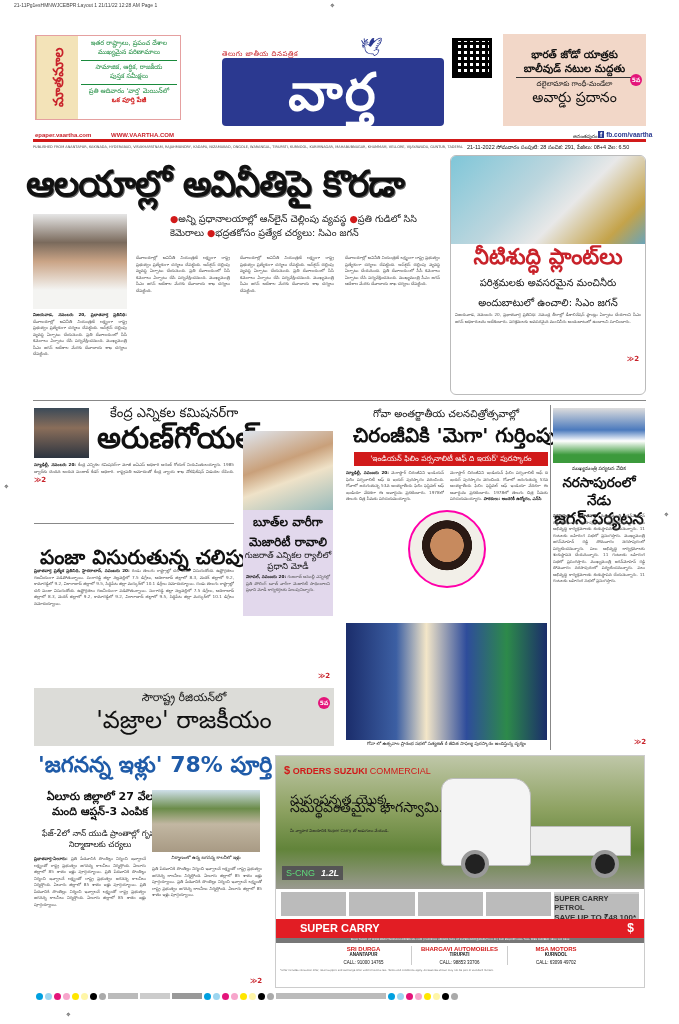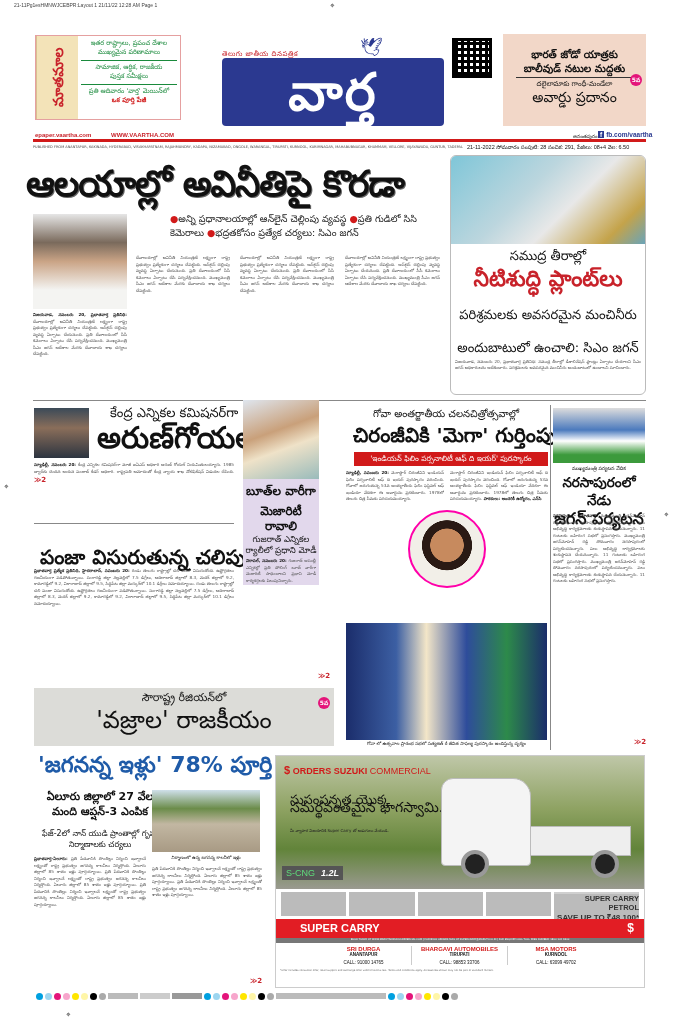--- a/index.html
+++ b/index.html
@@ -34,26 +34,26 @@
 .mainhead{left:26px;top:160px;width:405px;font-size:36px;font-weight:bold;color:#111;letter-spacing:-1px;text-shadow:1px 1px 0 #666;line-height:48px}
 .subhead{left:170px;top:212px;width:275px;font-size:9.5px;line-height:1.45;color:#222}
 .bullet{color:#d11a1a}
 .photo{background:#999}
 .col-text{font-size:4.2px;line-height:1.55;color:#555;overflow:hidden;text-align:justify}
 .col-text b{color:#111}
 .box-water{left:450px;top:155px;width:196px;height:240px;border:1px solid #bbb;border-radius:6px;overflow:hidden;background:#fff}
 .box-water .img{height:88px;background:linear-gradient(135deg,#7fc6d8 0%,#bcd6de 40%,#e8e8e8 60%,#c4a34a 85%,#6aa4b8 100%)}
 .box-water .k1{text-align:center;font-size:13px;margin-top:4px}
 .box-water .k2{text-align:center;font-size:22px;font-weight:bold;color:#c8222a;line-height:1.2}
-.box-water .k3{text-align:center;font-size:13px;line-height:1.4;margin-top:14px}
+.box-water .k3{text-align:center;font-size:10px;line-height:1.4;margin-top:6px}
 .goyal-kick{left:110px;top:405px;font-size:13px}
 .goyal-head{left:97px;top:420px;font-size:30px;font-weight:bold}
 .divline{height:1px;background:#888}
 .panja{left:40px;top:545px;font-size:20px;font-weight:bold}
-.modi-box{left:243px;top:400px;width:76px;height:185px;background:#e2d8ec}
+.modi-box{left:243px;top:431px;width:90px;height:185px;background:#e2d8ec}
 .modi-box .img{height:79px;background:linear-gradient(160deg,#dfe6ef 0%,#c9a07a 40%,#efe2c8 60%,#9bb 100%)}
 .modi-box .h1{text-align:center;font-size:12px;font-weight:bold;line-height:1.25;margin-top:5px}
 .modi-box .h2{text-align:center;font-size:8.5px;line-height:1.3}
 .goa-kick{left:373px;top:408px;font-size:10px}
 .chiru-head{left:353px;top:423px;font-size:20px;font-weight:bold}
 .chiru-band{left:354px;top:452px;width:194px;height:14px;background:#d11a1a;color:#fff;font-size:7.5px;text-align:center;line-height:14px}
 .chiru-circle{left:408px;top:510px;width:78px;height:78px;border-radius:50%;border:2px solid #f0a;background:radial-gradient(circle at 50% 45%,#c78a5e 0 30%,#2a1a14 31% 45%,#f2efe8 46%)}
 .narsa-img{left:553px;top:408px;width:92px;height:55px;background:linear-gradient(180deg,#ddd 0%,#4b7abd 40%,#fff 60%,#3c9a3c 85%)}
 .narsa-cap{left:553px;top:465px;font-size:5px;width:92px;text-align:center}
 .narsa-h{left:553px;top:474px;width:92px;text-align:center;font-size:13.5px;font-weight:bold;line-height:1.3}
@@ -75,21 +75,21 @@
 .ad .tag2{position:absolute;left:14px;top:43px;font-size:14px}
 .ad .tag3{position:absolute;left:14px;top:72px;width:150px;font-size:4px;color:#222;line-height:1.6}
 .ad .cng{position:absolute;left:6px;top:110px;padding:2px 4px;background:#555;color:#5fdc7b;font-size:9px;font-family:"Liberation Sans",sans-serif}
 .ad .cng b{color:#fff;font-style:italic;margin-left:6px}
 .ad .truck{position:absolute;left:165px;top:22px;width:190px;height:100px}
 .ad .truck .cab{position:absolute;left:0;top:0;width:90px;height:88px;background:#f4f4f4;border-radius:12px 18px 4px 4px;border:1px solid #bbb}
 .ad .truck .bed{position:absolute;left:85px;top:48px;width:105px;height:30px;background:#eee;border:1px solid #bbb}
 .ad .truck .w{position:absolute;top:72px;width:28px;height:28px;border-radius:50%;background:#222;border:4px solid #999}
 .ad .feat{display:flex;gap:3px;padding:3px 5px;height:30px}
 .ad .feat div{flex:1;background:#bbb}
-.ad .feat .petrol{flex:1.3;background:#cfcfcf;font-size:7.5px;font-weight:bold;text-align:right;line-height:1.25;color:#333;font-family:"Liberation Sans",sans-serif;padding-top:2px}
+.ad .feat .petrol{flex:1.3;background:#cfcfcf;font-size:7.5px;font-weight:bold;text-align:left;line-height:1.25;color:#333;font-family:"Liberation Sans",sans-serif;padding-top:2px}
 .ad .bar{height:19px;background:#e21d24;color:#fff;font-weight:bold;font-size:11px;padding-left:24px;line-height:19px;font-family:"Liberation Sans",sans-serif;position:relative}
 .ad .bar .s{position:absolute;right:10px;top:0;font-size:12px}
 .ad .info{height:5px;background:#777;font-size:2.5px;color:#fff;text-align:center}
 .ad .dealers{display:flex;justify-content:center;gap:0;padding:3px 0}
 .ad .dealer{width:96px;text-align:center;border-right:1px solid #ccc;font-family:"Liberation Sans",sans-serif}
 .ad .dealer:last-child{border:none}
 .ad .dealer .n{font-size:6px;color:#d11a1a;font-weight:bold}
 .ad .dealer .c{font-size:4.5px;font-weight:bold}
 .ad .dealer .p{font-size:4.5px;margin-top:3px}
 .ad .disc{font-size:2.5px;color:#666;padding:1px 4px}
@@ -149,21 +149,20 @@
   <span class="bullet">●</span><span>ప్రతి గుడిలో సిసి కెమెరాలు</span>
   <span class="bullet">●</span><span>భద్రతకోసం ప్రత్యేక చర్యలు: సిఎం జగన్</span>
 </div>
 <div class="abs col-text" style="left:33px;top:312px;width:94px;height:82px"><b>విజయవాడ, నవంబరు 20, ప్రభాతవార్త ప్రతినిధి:</b> <span>దేవాలయాల్లో అవినీతి నియంత్రణే లక్ష్యంగా రాష్ట్ర ప్రభుత్వం ప్రత్యేకంగా చర్యలు చేపట్టింది. ఆన్‌లైన్ చెల్లింపు వ్యవస్థ ఏర్పాటు చేయనుంది. ప్రతి దేవాలయంలో సీసీ కెమెరాలు ఏర్పాటు చేసి పర్యవేక్షించనుంది. ముఖ్యమంత్రి సీఎం జగన్ ఆదేశాల మేరకు దేవాదాయ శాఖ చర్యలు చేపట్టింది.</span></div>
 <div class="abs col-text" style="left:136px;top:255px;width:94px;height:140px">దేవాలయాల్లో అవినీతి నియంత్రణే లక్ష్యంగా రాష్ట్ర ప్రభుత్వం ప్రత్యేకంగా చర్యలు చేపట్టింది. ఆన్‌లైన్ చెల్లింపు వ్యవస్థ ఏర్పాటు చేయనుంది. ప్రతి దేవాలయంలో సీసీ కెమెరాలు ఏర్పాటు చేసి పర్యవేక్షించనుంది. ముఖ్యమంత్రి సీఎం జగన్ ఆదేశాల మేరకు దేవాదాయ శాఖ చర్యలు చేపట్టింది.</div>
 <div class="abs col-text" style="left:240px;top:255px;width:94px;height:140px">దేవాలయాల్లో అవినీతి నియంత్రణే లక్ష్యంగా రాష్ట్ర ప్రభుత్వం ప్రత్యేకంగా చర్యలు చేపట్టింది. ఆన్‌లైన్ చెల్లింపు వ్యవస్థ ఏర్పాటు చేయనుంది. ప్రతి దేవాలయంలో సీసీ కెమెరాలు ఏర్పాటు చేసి పర్యవేక్షించనుంది. ముఖ్యమంత్రి సీఎం జగన్ ఆదేశాల మేరకు దేవాదాయ శాఖ చర్యలు చేపట్టింది.</div>
 <div class="abs col-text" style="left:345px;top:255px;width:95px;height:140px">దేవాలయాల్లో అవినీతి నియంత్రణే లక్ష్యంగా రాష్ట్ర ప్రభుత్వం ప్రత్యేకంగా చర్యలు చేపట్టింది. ఆన్‌లైన్ చెల్లింపు వ్యవస్థ ఏర్పాటు చేయనుంది. ప్రతి దేవాలయంలో సీసీ కెమెరాలు ఏర్పాటు చేసి పర్యవేక్షించనుంది. ముఖ్యమంత్రి సీఎం జగన్ ఆదేశాల మేరకు దేవాదాయ శాఖ చర్యలు చేపట్టింది.</div>
 
 <div class="abs box-water">
   <div class="img"></div>
-  <div class="k1">సముద్ర తీరాల్లో</div>
   <div class="k2">నీటిశుద్ధి ప్లాంట్‌లు</div>
   <div class="k3">పరిశ్రమలకు అవసరమైన మంచినీరు</div>
   <div class="k3">అందుబాటులో ఉంచాలి: సిఎం జగన్</div>
   <div class="col-text" style="padding:2px 4px;height:45px">విజయవాడ, నవంబరు 20, ప్రభాతవార్త ప్రతినిధి: సముద్ర తీరాల్లో డీశాలినేషన్ ప్లాంట్లు ఏర్పాటు చేయాలని సీఎం జగన్ అధికారులను ఆదేశించారు. పరిశ్రమలకు అవసరమైన మంచినీరు అందుబాటులో ఉంచాలని సూచించారు.</div>
   <div class="more" style="text-align:right;padding-right:6px">≫2</div>
 </div>
 
 <div class="abs divline" style="left:33px;top:400px;width:613px"></div>
 
 <div class="abs photo" style="left:34px;top:408px;width:55px;height:50px;background:linear-gradient(180deg,#3b4a58 0%,#8a6e5a 40%,#2c3440 100%)"></div>

